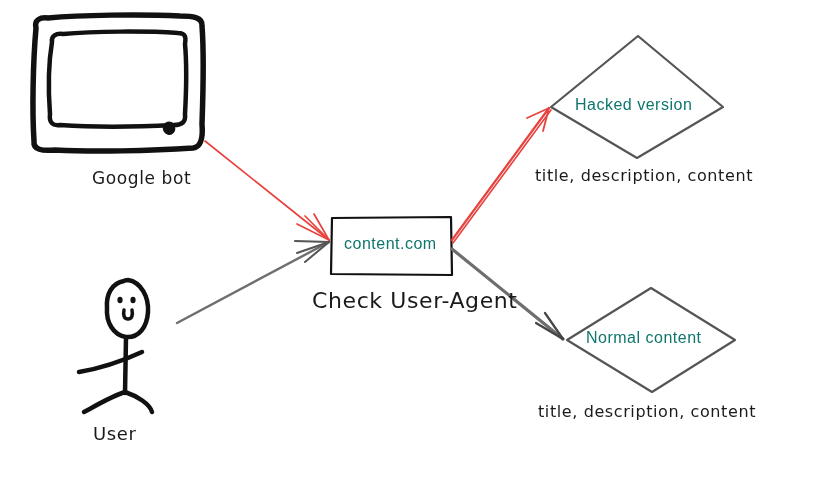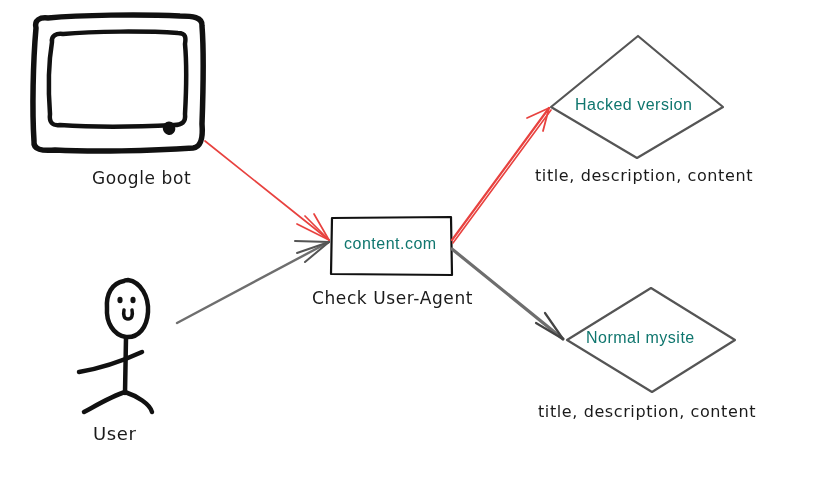--- a/index.html
+++ b/index.html
@@ -39,21 +39,21 @@
     margin-left: 32px;
   }
   .label-user {
     left: 93px;
     top: 423px;
     font-size: 18px;
   }
   .label-check-ua {
     left: 312px;
     top: 288px;
-    font-size: 17px;
+    font-size: 22px;
   }
   .label-cap-hacked {
     left: 535px;
     top: 166px;
     font-size: 16px;
   }
   .label-cap-normal {
     left: 538px;
     top: 402px;
     font-size: 16px;
@@ -159,17 +159,17 @@
   <div class="hand-label label-user">User</div>
 
   <div class="node-text text-mysite">content.com</div>
 
   <div class="hand-label label-check-ua">Check User-Agent</div>
 
   <div class="node-text text-hacked">Hacked version</div>
 
   <div class="hand-label label-cap-hacked">title, description, content</div>
 
-  <div class="node-text text-normal">Normal mysite</div>
+  <div class="node-text text-normal">Normal content</div>
 
   <div class="hand-label label-cap-normal">title, description, content</div>
 
 </div>
 
 </body></html>

